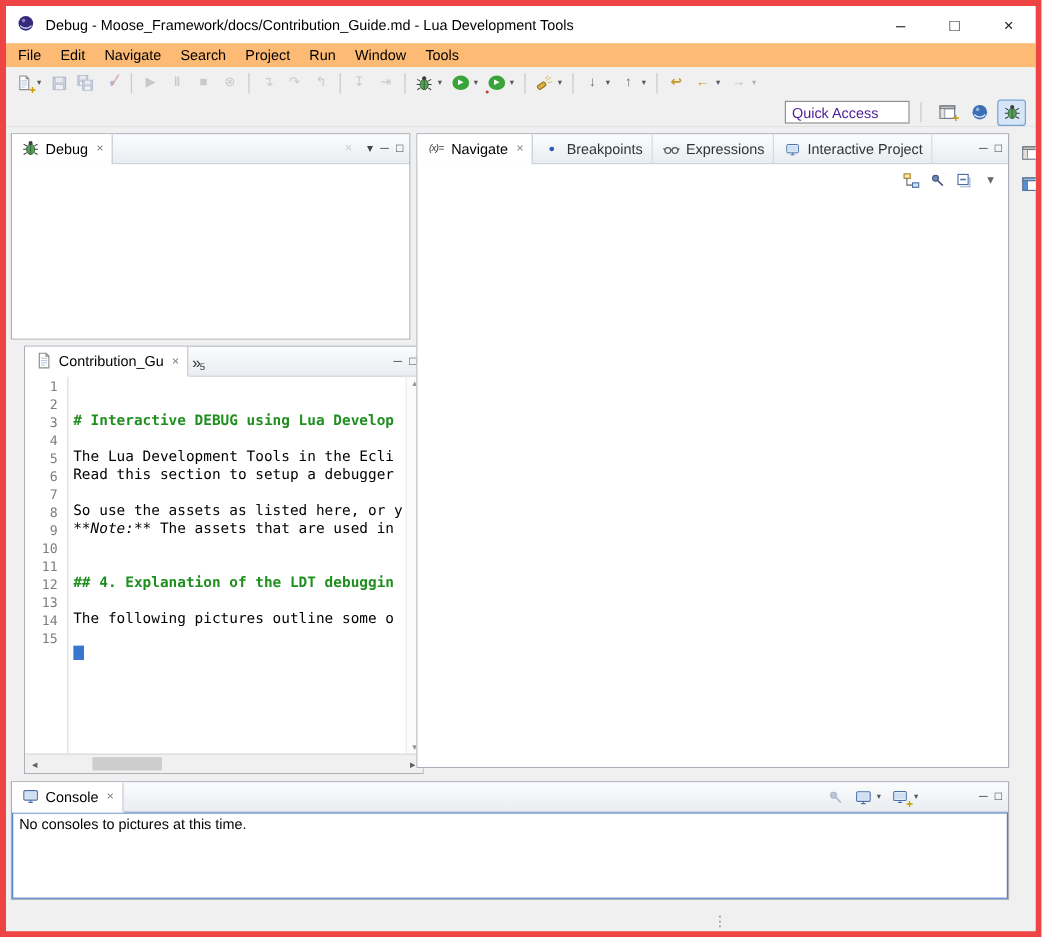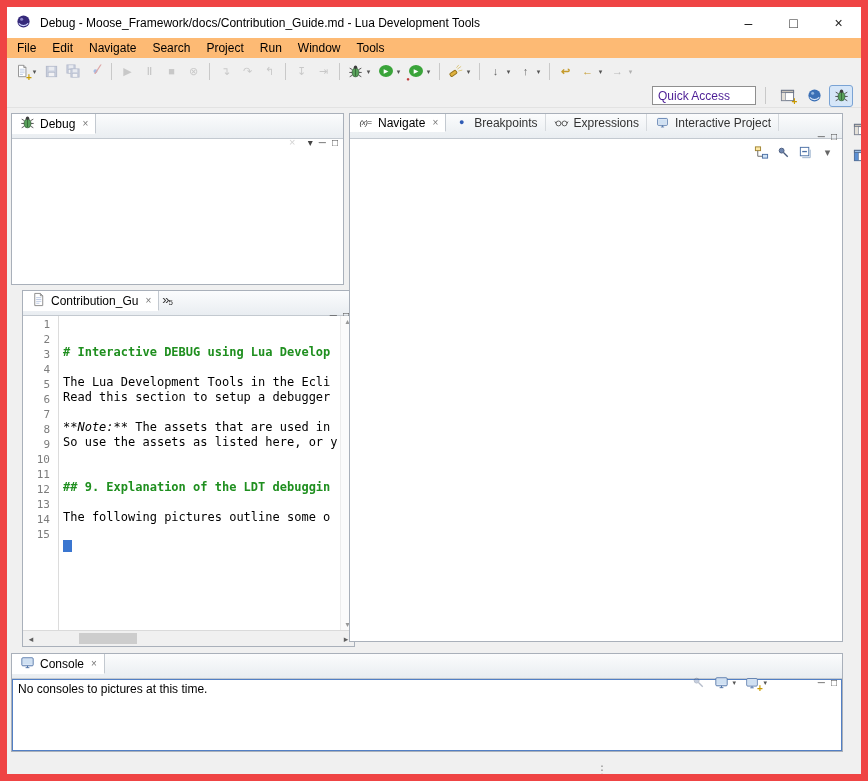--- a/index.html
+++ b/index.html
@@ -1,18 +1,18 @@
 <!DOCTYPE html>
 <html style="--head-color: #1f8f1f; --cursor-color: #3a76d0; --console-border: #527fc4;"><head>
 <meta charset="utf-8">
 <style>
   *{box-sizing:border-box;margin:0;padding:0;}
   html,body{background:#f0f0f0;}
   body{font-family:"Liberation Sans",sans-serif;}
-  .app{position:relative;width:868px;height:781px;background:#f0f0f0;border:7px solid #ef4444;overflow:hidden;font-size:12px;color:#000;}
+  .app{position:relative;width:868px;height:781px;background:#f0f0f0;border:5px solid #ef4444;overflow:hidden;font-size:12px;color:#000;}
 
   
   .titlebar{height:31px;background:#fff;display:flex;align-items:center;padding-left:8px;gap:8px;}
   .title{font-size:12px;color:#000;white-space:nowrap;}
   .win-controls{margin-left:auto;display:flex;height:31px;}
   .win-btn{width:45px;display:flex;align-items:center;justify-content:center;font-size:14px;color:#222;}
 
   
   .menubar{height:20px;background:#fdba74;display:flex;align-items:center;padding-left:2px;}
   .menu-item{padding:2px 8px;}
@@ -40,21 +40,21 @@
   .skip-dot{color:#3b6fd4;font-size:9px;}
   .skip-slash{position:absolute;color:#c23b3b;font-size:14px;font-weight:bold;top:-1px;left:4px;}
   .run-play{width:12px;height:12px;border-radius:50%;background:#3aa43a;color:#fff;font-size:6px;display:inline-flex;align-items:center;justify-content:center;padding-left:1px;}
   .cov-dot{position:absolute;left:-2px;bottom:-2px;color:#c23b3b;font-size:6px;min-width:6px;height:6px;}
   .f1{position:absolute;left:0;top:0;} .f2{position:absolute;left:4px;top:4px;}
   .vbadge{font-size:8px;font-style:italic;color:#333;min-width:17px;letter-spacing:-0.5px;}
 
   
   .workspace{position:absolute;left:0;top:101px;right:0;bottom:0;background:#f0f0f0;}
   .view{position:absolute;background:#fff;border:1px solid #a9b0ba;}
-  .tabbar{height:25px;background:linear-gradient(#fbfcfd,#e9edf1);border-bottom:1px solid #c3c9d0;display:flex;align-items:stretch;flex-direction:column;}
+  .tabbar{height:25px;background:linear-gradient(#fbfcfd,#e9edf1);border-bottom:1px solid #c3c9d0;display:flex;align-items:stretch;}
   .tabs-flex{display:flex;align-items:stretch;}
   .tab{display:flex;align-items:center;gap:4px;padding:0 7px;color:#333;border-right:1px solid #d6dade;}
   .tab.sel{background:#fff;color:#000;margin-bottom:-1px;border-bottom:1px solid #fff;border-right:1px solid #c3c9d0;}
   .tclose{font-size:10px;color:#777;margin-left:3px;}
   .tabbar-right{margin-left:auto;display:flex;align-items:center;gap:6px;padding-right:5px;color:#444;}
   .corner{font-size:10px;color:#444;}
   .vbody{height:calc(100% - 25px);background:#fff;}
   #debug-view{left:4px;top:5px;width:333px;height:172px;}
   #editor-view{left:15px;top:182px;width:333px;height:357px;}
   #right-stack{left:342px;top:5px;width:494px;height:529px;}
@@ -427,25 +427,25 @@
             <div class="lnum">14</div>
             <div class="lnum">15</div>
           </div>
         <div class="code" id="code">
             <div class="crow">&nbsp;</div>
             <div class="crow"><span class="seg head"># Interactive DEBUG using Lua Develop</span></div>
             <div class="crow">&nbsp;</div>
             <div class="crow"><span class="seg">The Lua Development Tools in the Ecli</span></div>
             <div class="crow"><span class="seg">Read this section to setup a debugger</span></div>
             <div class="crow">&nbsp;</div>
+            <div class="crow"><span class="seg">So use the assets as listed here, or y</span></div>
             <div class="crow"><span class="seg em">**Note:**</span><span class="seg"> The assets that are used in</span></div>
-            <div class="crow"><span class="seg">So use the assets as listed here, or y</span></div>
             <div class="crow">&nbsp;</div>
             <div class="crow">&nbsp;</div>
-            <div class="crow"><span class="seg head">## 9. Explanation of the LDT debuggin</span></div>
+            <div class="crow"><span class="seg head">## 4. Explanation of the LDT debuggin</span></div>
             <div class="crow">&nbsp;</div>
             <div class="crow"><span class="seg">The following pictures outline some o</span></div>
             <div class="crow">&nbsp;</div>
             <div class="crow"><span class="cline"></span></div>
           </div>
         <div class="vscroll">
           <span>▴</span>
           <span>▾</span>
         </div>
         <div class="hscroll">

